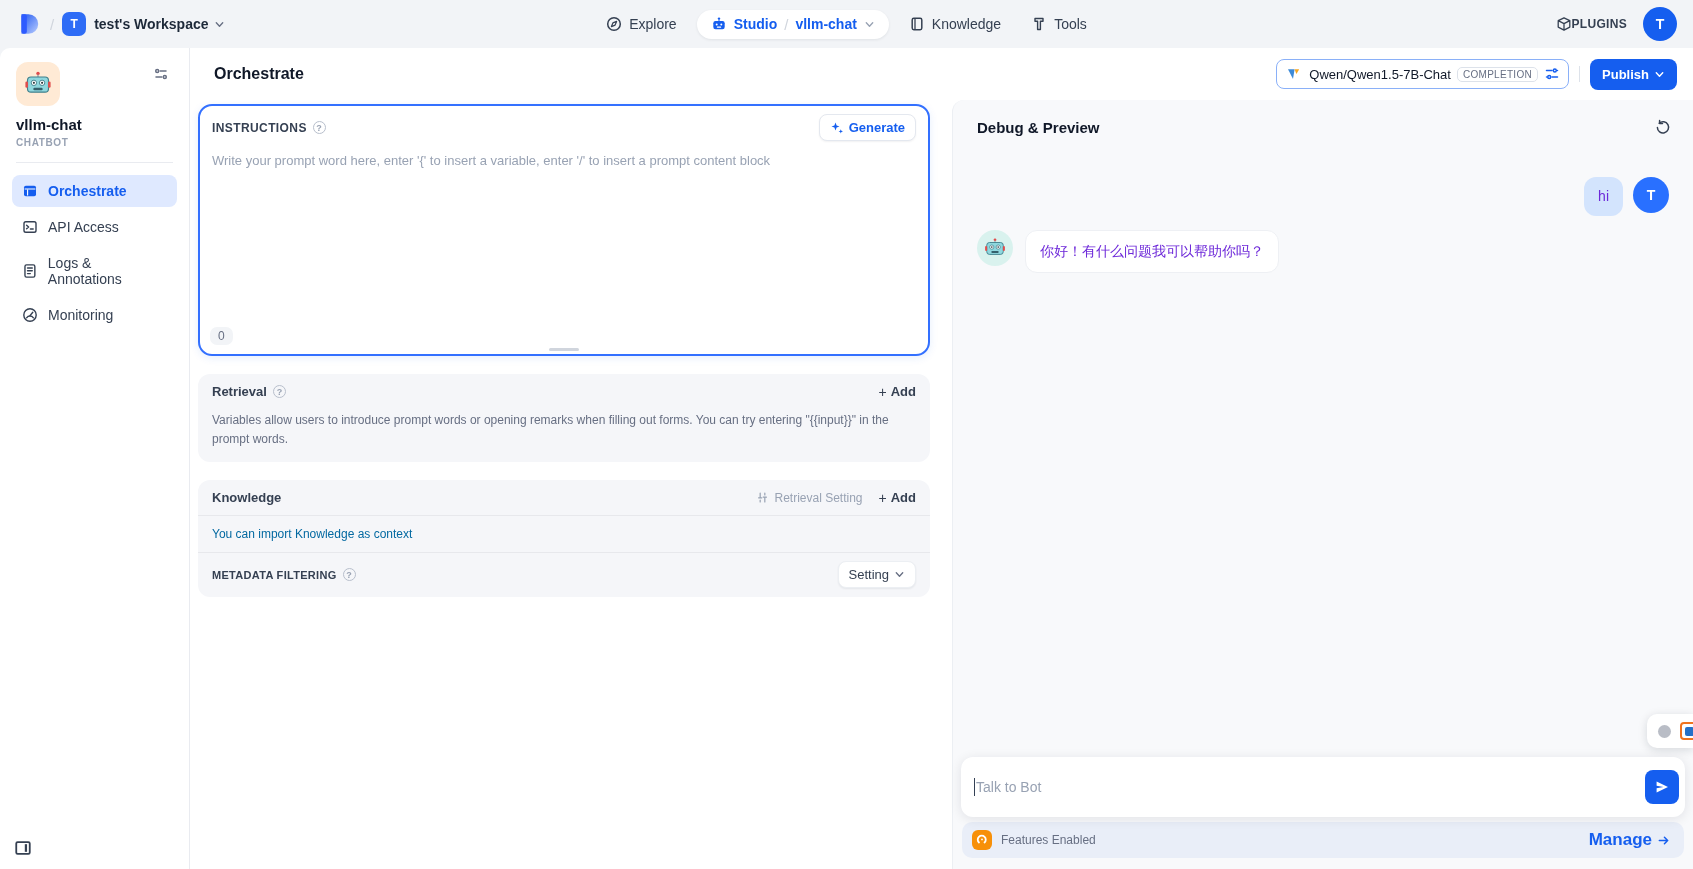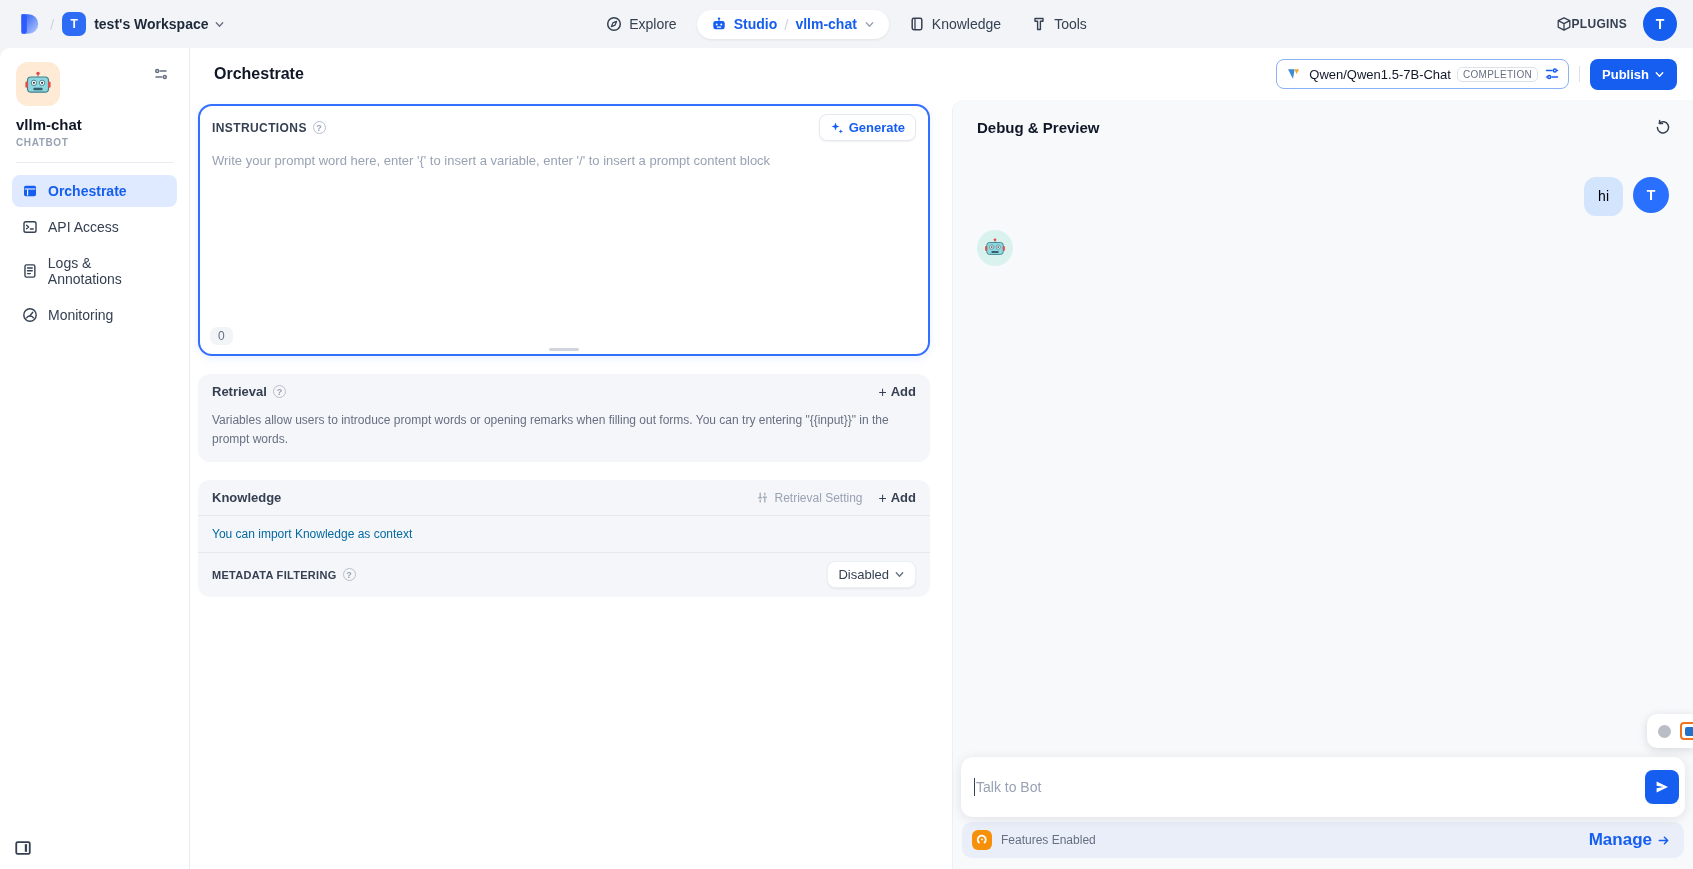--- a/index.html
+++ b/index.html
@@ -107,21 +107,21 @@
 
   
   .debug-col { flex:1; background:#f8f9fb; border-left:1px solid #eceff3; display:flex; flex-direction:column;
                min-width:0; border-radius:12px 0 0 0; position:relative; }
   .debug-header { display:flex; align-items:center; justify-content:space-between; padding:15px 18px 8px 24px; }
   .debug-title { font-size:15px; font-weight:700; color:#101828; }
   .chat-area { flex:1; overflow:hidden; padding:0 24px; }
   .msg-row { display:flex; align-items:flex-start; gap:10px; }
   .msg-row.user { justify-content:flex-end; margin-top:30px; }
   .msg-row.bot { margin-top:14px; gap:12px; }
-  .bubble { font-size:14px; color:#000000; line-height:1.5; border-radius:12px; max-width:480px; }
+  .bubble { font-size:14px; color:#6d28d9; line-height:1.5; border-radius:12px; max-width:480px; }
   .bubble.user-bubble { background:#d3e4fd; padding:9px 14px; }
   .bubble.bot-bubble { background:#fff; padding:10px 14px; border:1px solid #eef0f4; }
   .chat-avatar-user { width:36px; height:36px; border-radius:50%; background:#2970ff; color:#fff;
                       font-size:14px; font-weight:600; display:flex; align-items:center; justify-content:center; flex:none; }
   .chat-avatar-bot { width:36px; height:36px; border-radius:50%; background:#d9f2ee;
                      display:flex; align-items:center; justify-content:center; flex:none; }
 
   .chat-footer { flex:none; padding:0 8px 11px; }
   .input-card { background:#fff; border-radius:12px; height:60px; display:flex; align-items:center;
                 padding:0 6px 0 13px; box-shadow:0 2px 12px rgba(16,24,40,.10); position:relative; z-index:2; }
@@ -393,21 +393,21 @@
           </div>
           <div class="hdivider"></div>
           <div class="knowledge-desc">You can import Knowledge as context</div>
           <div class="hdivider"></div>
           <div class="metadata-row">
             <span class="metadata-title">
               <span>METADATA FILTERING</span>
               <span class="help">?</span>
             </span>
             <button class="disabled-btn">
-              <span>Disabled</span>
+              <span>Setting</span>
               <svg width="11" height="11" viewBox="0 0 12 12">
                   <path d="M2.5 4.2 6 7.8l3.5-3.6" fill="none" stroke="#676f83" stroke-width="1.5" stroke-linecap="round" stroke-linejoin="round"></path>
                 </svg>
             </button>
           </div>
         </div>
 
       </div>
 
       <div class="debug-col">
@@ -434,20 +434,21 @@
                 <rect x="3" y="6" width="18" height="13" rx="3" fill="#8fd7de" stroke="#41808c" stroke-width="1"></rect>
                 <rect x="1.2" y="9.8" width="2.2" height="5.4" rx="1.1" fill="#e04c4c"></rect>
                 <rect x="20.6" y="9.8" width="2.2" height="5.4" rx="1.1" fill="#e04c4c"></rect>
                 <circle cx="8.5" cy="11" r="2.3" fill="#fff" stroke="#41808c" stroke-width="0.8"></circle>
                 <circle cx="15.5" cy="11" r="2.3" fill="#fff" stroke="#41808c" stroke-width="0.8"></circle>
                 <circle cx="8.5" cy="11" r="0.9" fill="#2d3b40"></circle>
                   <circle cx="15.5" cy="11" r="0.9" fill="#2d3b40"></circle>
                 <rect x="8" y="15.2" width="8" height="2.2" rx="1" fill="#35606c"></rect>
               </svg>
             </div>
+            <div class="bubble bot-bubble">你好！有什么问题我可以帮助你吗？</div>
           </div>
         </div>
 
         <div class="floating-widget">
           <span class="gray-dot"></span>
           <span class="ext-icon">
               <span class="inner"></span>
             </span>
         </div>
 

